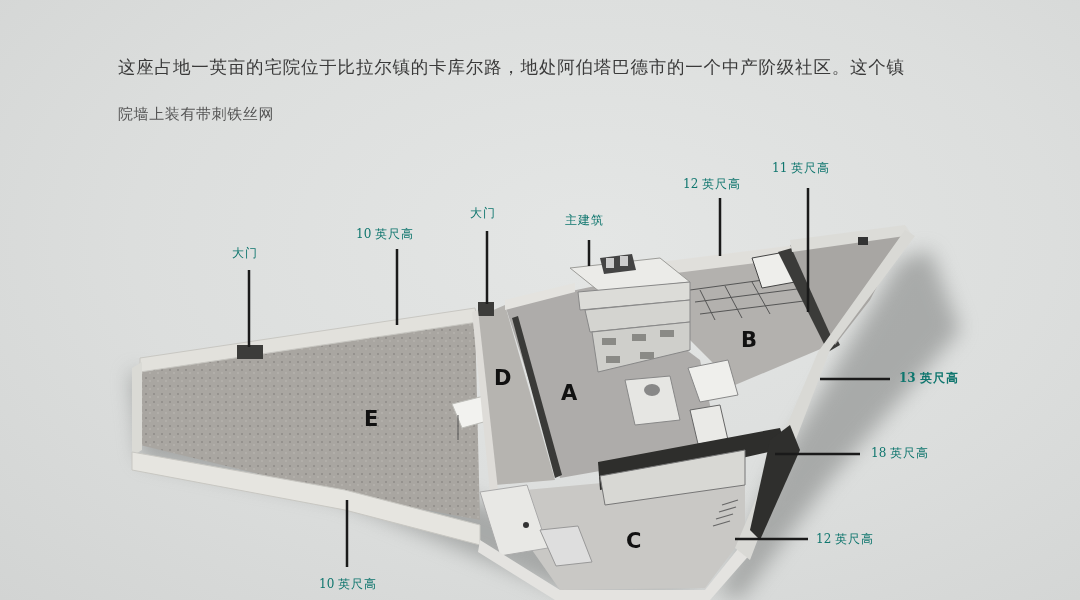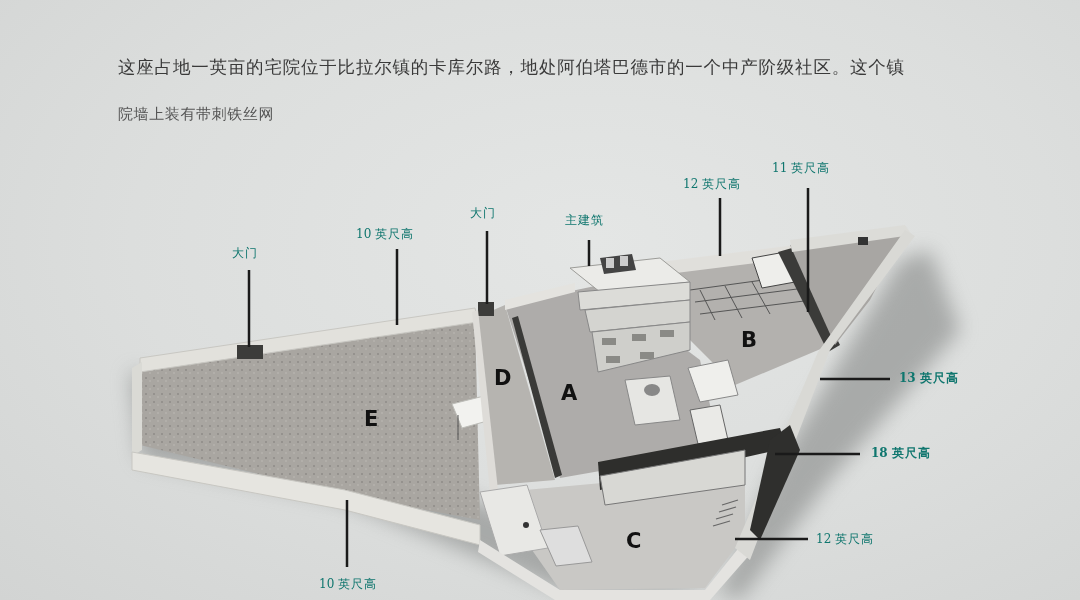--- a/index.html
+++ b/index.html
@@ -158,21 +158,21 @@
   </g>
 </svg>
 
 <div class="lbl" style="left:232px;top:245px;"><span class="cn">大门</span></div>
 <div class="lbl" style="left:356px;top:226px;"><span>10</span> <span class="cn">英尺高</span></div>
 <div class="lbl" style="left:470px;top:205px;"><span class="cn">大门</span></div>
 <div class="lbl" style="left:565px;top:212px;"><span class="cn">主建筑</span></div>
 <div class="lbl" style="left:683px;top:176px;"><span>12</span> <span class="cn">英尺高</span></div>
 <div class="lbl" style="left:772px;top:160px;"><span>11</span> <span class="cn">英尺高</span></div>
 <div class="lbl" style="left:899px;top:370px;font-weight:bold;"><span>13</span> <span class="cn">英尺高</span></div>
-<div class="lbl" style="left:871px;top:445px;font-weight:bold;"><span>18</span> <span class="cn">英尺高</span></div>
+<div class="lbl" style="left:871px;top:445px;"><span>18</span> <span class="cn">英尺高</span></div>
 <div class="lbl" style="left:816px;top:531px;"><span>12</span> <span class="cn">英尺高</span></div>
 <div class="lbl" style="left:319px;top:576px;"><span>10</span> <span class="cn">英尺高</span></div>
 
 <div class="zone" style="left:561px;top:381px;">A</div>
 <div class="zone" style="left:741px;top:328px;">B</div>
 <div class="zone" style="left:626px;top:529px;">C</div>
 <div class="zone" style="left:494px;top:366px;">D</div>
 <div class="zone" style="left:364px;top:407px;">E</div>
 
 </body></html>

